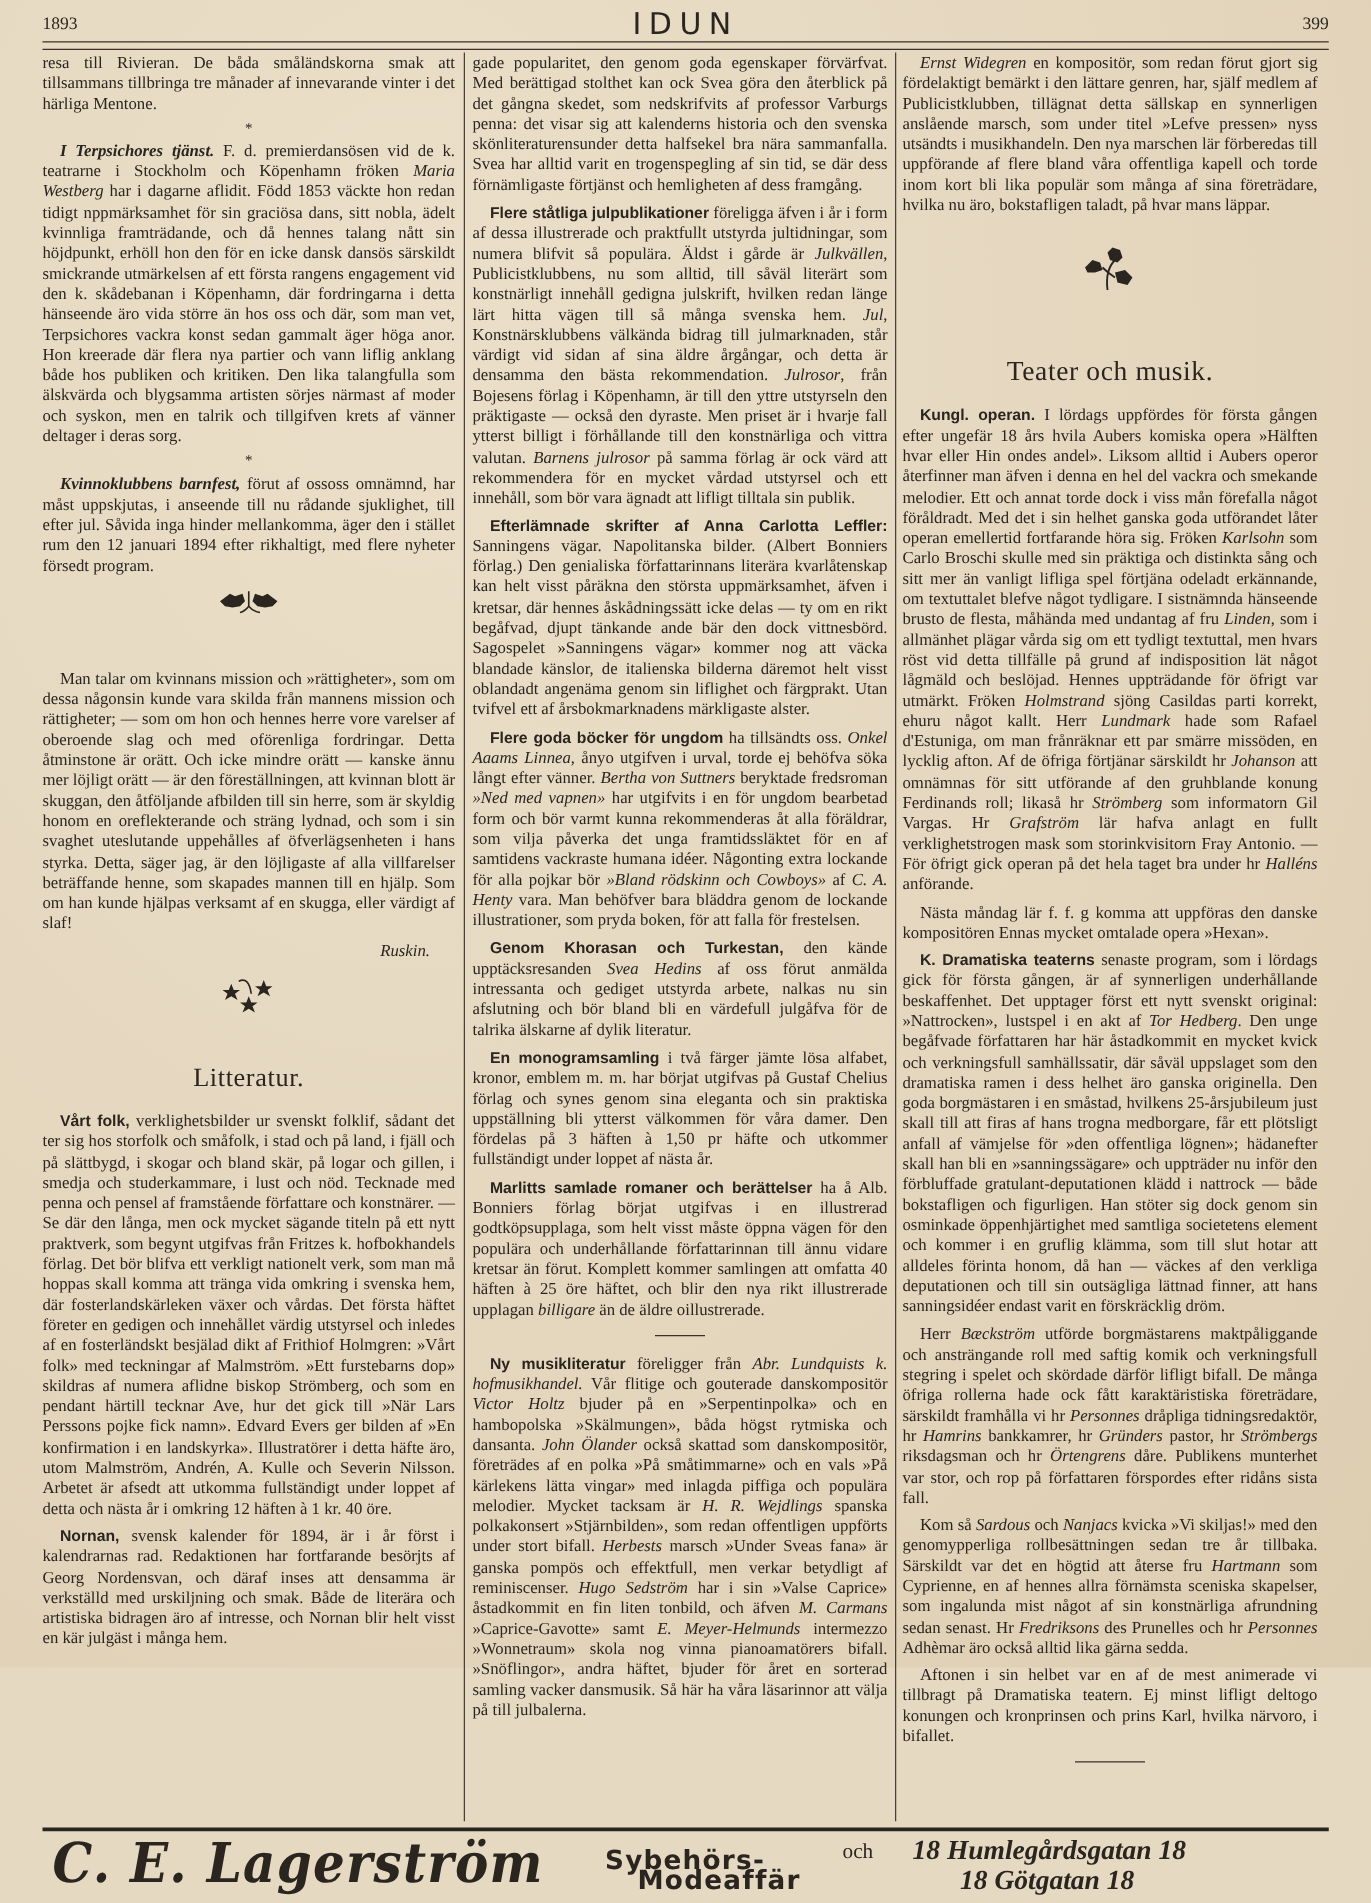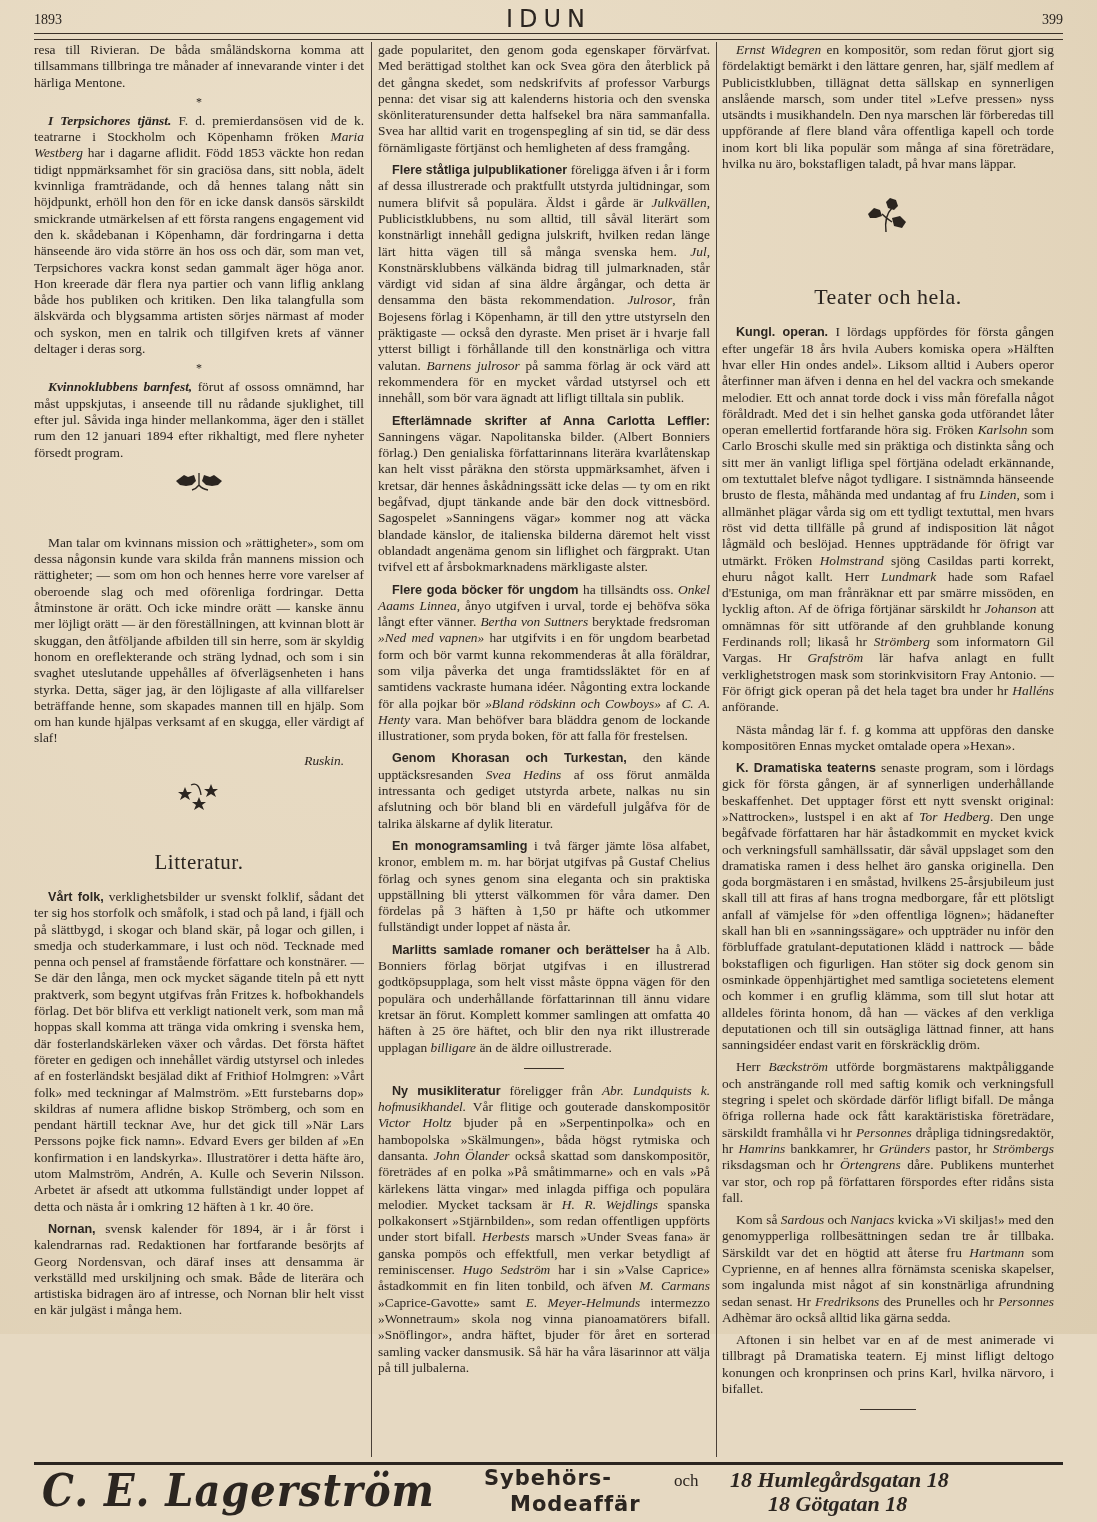--- a/index.html
+++ b/index.html
@@ -24,21 +24,21 @@
   .bi{font-weight:bold;font-style:italic;}
   i{font-style:italic;}
   .star{text-align:center;font-size:12px;line-height:10px;margin:2px 0 6px;}
   .orn{display:flex;justify-content:center;margin:10px 0;}
   .sect{text-align:center;font-size:21px;line-height:26px;margin:18px 0 14px;letter-spacing:0.5px;}
   .sig{text-align:right;font-style:italic;padding-right:20px;}
   .shortrule{width:40px;height:1px;background:#3a3028;margin:12px auto 14px;}
   .rule-bot{position:absolute;top:1462px;left:34px;right:34px;height:3px;background:#2b2520;}
   .ad{position:absolute;top:1466px;left:34px;right:34px;height:50px;}
   .ad .name{position:absolute;left:8px;top:0;font-family:"DejaVu Serif",serif;font-style:italic;font-weight:bold;font-size:40px;line-height:50px;letter-spacing:1px;transform:scaleY(1.1);}
-  .ad .kind1{position:absolute;left:450px;top:0;font-family:"DejaVu Sans",sans-serif;font-weight:bold;font-size:21px;letter-spacing:1px;}
+  .ad .kind1{position:absolute;left:450px;top:10px;font-family:"DejaVu Sans",sans-serif;font-weight:bold;font-size:21px;letter-spacing:1px;}
   .ad .och{position:absolute;left:640px;top:5px;font-size:17px;}
   .ad .kind2{position:absolute;left:476px;top:26px;font-family:"DejaVu Sans",sans-serif;font-weight:bold;font-size:21px;letter-spacing:1px;}
   .ad .addr1{position:absolute;left:696px;top:1px;font-style:italic;font-weight:bold;font-size:22px;}
   .ad .addr2{position:absolute;left:734px;top:25px;font-style:italic;font-weight:bold;font-size:22px;}
 </style>
 </head>
 <body>
 
 <div class="page">
 
@@ -46,21 +46,21 @@
     <span class="yr">1893</span>
     <div class="title">IDUN</div>
     <span class="pg">399</span>
   </div>
   <div class="rule-top"></div>
 
   <div class="vrule v1"></div>
   <div class="vrule v2"></div>
 
   <div class="col c1">
-    <p class="noind">resa till Rivieran. De båda småländskorna komma att tillsammans tillbringa tre månader af innevarande vinter i det härliga Mentone.</p>
+    <p class="noind">resa till Rivieran. De båda småländskorna smak att tillsammans tillbringa tre månader af innevarande vinter i det härliga Mentone.</p>
     <div class="star">*</div>
     <p><span class="bi">I Terpsichores tjänst.</span><span> F. d. premierdansösen vid de k. teatrarne i Stockholm och Köpenhamn fröken </span><i>Maria Westberg</i><span> har i dagarne aflidit. Född 1853 väckte hon redan tidigt nppmärksamhet för sin graciösa dans, sitt nobla, ädelt kvinnliga framträdande, och då hennes talang nått sin höjdpunkt, erhöll hon den för en icke dansk dansös särskildt smickrande utmärkelsen af ett första rangens engagement vid den k. skådebanan i Köpenhamn, där fordringarna i detta hänseende äro vida större än hos oss och där, som man vet, Terpsichores vackra konst sedan gammalt äger höga anor. Hon kreerade där flera nya partier och vann liflig anklang både hos publiken och kritiken. Den lika talangfulla som älskvärda och blygsamma artisten sörjes närmast af moder och syskon, men en talrik och tillgifven krets af vänner deltager i deras sorg.</span></p>
     <div class="star">*</div>
     <p><span class="bi">Kvinnoklubbens barnfest,</span><span> förut af ossoss omnämnd, har måst uppskjutas, i anseende till nu rådande sjuklighet, till efter jul. Såvida inga hinder mellankomma, äger den i stället rum den 12 januari 1894 efter rikhaltigt, med flere nyheter försedt program.</span></p>
     <div class="orn">
       <svg width="50" height="22" viewBox="0 0 50 22">
           <path d="M2 10 L10 4 L14 6 L20 4 L22 10 L18 14 L12 15 L6 14 Z" fill="#2b2520"></path>
           <path d="M28 10 L30 4 L36 6 L40 4 L48 10 L44 14 L38 15 L32 14 Z" fill="#2b2520"></path>
           <path d="M25 2 L25 14 Q22 18 18 19 M25 14 Q28 18 34 19" stroke="#2b2520" stroke-width="1.3" fill="none"></path>
         </svg>
@@ -96,21 +96,21 @@
   <div class="col c3">
     <p><i>Ernst Widegren</i><span> en kompositör, som redan förut gjort sig fördelaktigt bemärkt i den lättare genren, har, själf medlem af Publicistklubben, tillägnat detta sällskap en synnerligen anslående marsch, som under titel »Lefve pressen» nyss utsändts i musikhandeln. Den nya marschen lär förberedas till uppförande af flere bland våra offentliga kapell och torde inom kort bli lika populär som många af sina företrädare, hvilka nu äro, bokstafligen taladt, på hvar mans läppar.</span></p>
     <div class="orn" style="margin-top:24px">
       <svg width="44" height="40" viewBox="0 0 44 40">
           <path d="M24 2 L30 4 L32 10 L28 14 L22 12 L20 6 Z" fill="#2b2520"></path>
           <path d="M2 18 L8 12 L14 14 L16 20 L10 22 L4 22 Z" fill="#2b2520"></path>
           <path d="M26 22 L34 20 L40 26 L36 32 L28 30 Z" fill="#2b2520"></path>
           <path d="M26 12 Q18 20 20 36 M16 18 Q20 22 26 26" stroke="#2b2520" stroke-width="1.5" fill="none"></path>
         </svg>
     </div>
-    <div class="sect" style="margin-top:48px;font-size:22px">Teater och hela.</div>
+    <div class="sect" style="margin-top:48px;font-size:22px">Teater och musik.</div>
     <p><span class="b">Kungl. operan.</span><span> I lördags uppfördes för första gången efter ungefär 18 års hvila Aubers komiska opera »Hälften hvar eller Hin ondes andel». Liksom alltid i Aubers operor återfinner man äfven i denna en hel del vackra och smekande melodier. Ett och annat torde dock i viss mån förefalla något föråldradt. Med det i sin helhet ganska goda utförandet låter operan emellertid fortfarande höra sig. Fröken </span><i>Karlsohn</i><span> som Carlo Broschi skulle med sin präktiga och distinkta sång och sitt mer än vanligt lifliga spel förtjäna odeladt erkännande, om textuttalet blefve något tydligare. I sistnämnda hänseende brusto de flesta, måhända med undantag af fru </span><i>Linden</i><span>, som i allmänhet plägar vårda sig om ett tydligt textuttal, men hvars röst vid detta tillfälle på grund af indisposition lät något lågmäld och beslöjad. Hennes uppträdande för öfrigt var utmärkt. Fröken </span><i>Holmstrand</i><span> sjöng Casildas parti korrekt, ehuru något kallt. Herr </span><i>Lundmark</i><span> hade som Rafael d'Estuniga, om man frånräknar ett par smärre missöden, en lycklig afton. Af de öfriga förtjänar särskildt hr </span><i>Johanson</i><span> att omnämnas för sitt utförande af den gruhblande konung Ferdinands roll; likaså hr </span><i>Strömberg</i><span> som informatorn Gil Vargas. Hr </span><i>Grafström</i><span> lär hafva anlagt en fullt verklighetstrogen mask som storinkvisitorn Fray Antonio. — För öfrigt gick operan på det hela taget bra under hr </span><i>Halléns</i><span> anförande.</span></p>
     <p>Nästa måndag lär f. f. g komma att uppföras den danske kompositören Ennas mycket omtalade opera »Hexan».</p>
     <p><span class="b">K. Dramatiska teaterns</span><span> senaste program, som i lördags gick för första gången, är af synnerligen underhållande beskaffenhet. Det upptager först ett nytt svenskt original: »Nattrocken», lustspel i en akt af </span><i>Tor Hedberg</i><span>. Den unge begåfvade författaren har här åstadkommit en mycket kvick och verkningsfull samhällssatir, där såväl uppslaget som den dramatiska ramen i dess helhet äro ganska originella. Den goda borgmästaren i en småstad, hvilkens 25-årsjubileum just skall till att firas af hans trogna medborgare, får ett plötsligt anfall af vämjelse för »den offentliga lögnen»; hädanefter skall han bli en »sanningssägare» och uppträder nu inför den förbluffade gratulant-deputationen klädd i nattrock — både bokstafligen och figurligen. Han stöter sig dock genom sin osminkade öppenhjärtighet med samtliga societetens element och kommer i en gruflig klämma, som till slut hotar att alldeles förinta honom, då han — väckes af den verkliga deputationen och till sin outsägliga lättnad finner, att hans sanningsidéer endast varit en förskräcklig dröm.</span></p>
     <p><span>Herr </span><i>Bæckström</i><span> utförde borgmästarens maktpåliggande och ansträngande roll med saftig komik och verkningsfull stegring i spelet och skördade därför lifligt bifall. De många öfriga rollerna hade ock fått karaktäristiska företrädare, särskildt framhålla vi hr </span><i>Personnes</i><span> dråpliga tidningsredaktör, hr </span><i>Hamrins</i><span> bankkamrer, hr </span><i>Gründers</i><span> pastor, hr </span><i>Strömbergs</i><span> riksdagsman och hr </span><i>Örtengrens</i><span> dåre. Publikens munterhet var stor, och rop på författaren förspordes efter ridåns sista fall.</span></p>
     <p><span>Kom så </span><i>Sardous</i><span> och </span><i>Nanjacs</i><span> kvicka »Vi skiljas!» med den genomypperliga rollbesättningen sedan tre år tillbaka. Särskildt var det en högtid att återse fru </span><i>Hartmann</i><span> som Cyprienne, en af hennes allra förnämsta sceniska skapelser, som ingalunda mist något af sin konstnärliga afrundning sedan senast. Hr </span><i>Fredriksons</i><span> des Prunelles och hr </span><i>Personnes</i><span> Adhèmar äro också alltid lika gärna sedda.</span></p>
     <p>Aftonen i sin helbet var en af de mest animerade vi tillbragt på Dramatiska teatern. Ej minst lifligt deltogo konungen och kronprinsen och prins Karl, hvilka närvoro, i bifallet.</p>
     <div class="shortrule" style="width:56px"></div>
   </div>
 
   <div class="rule-bot"></div>

